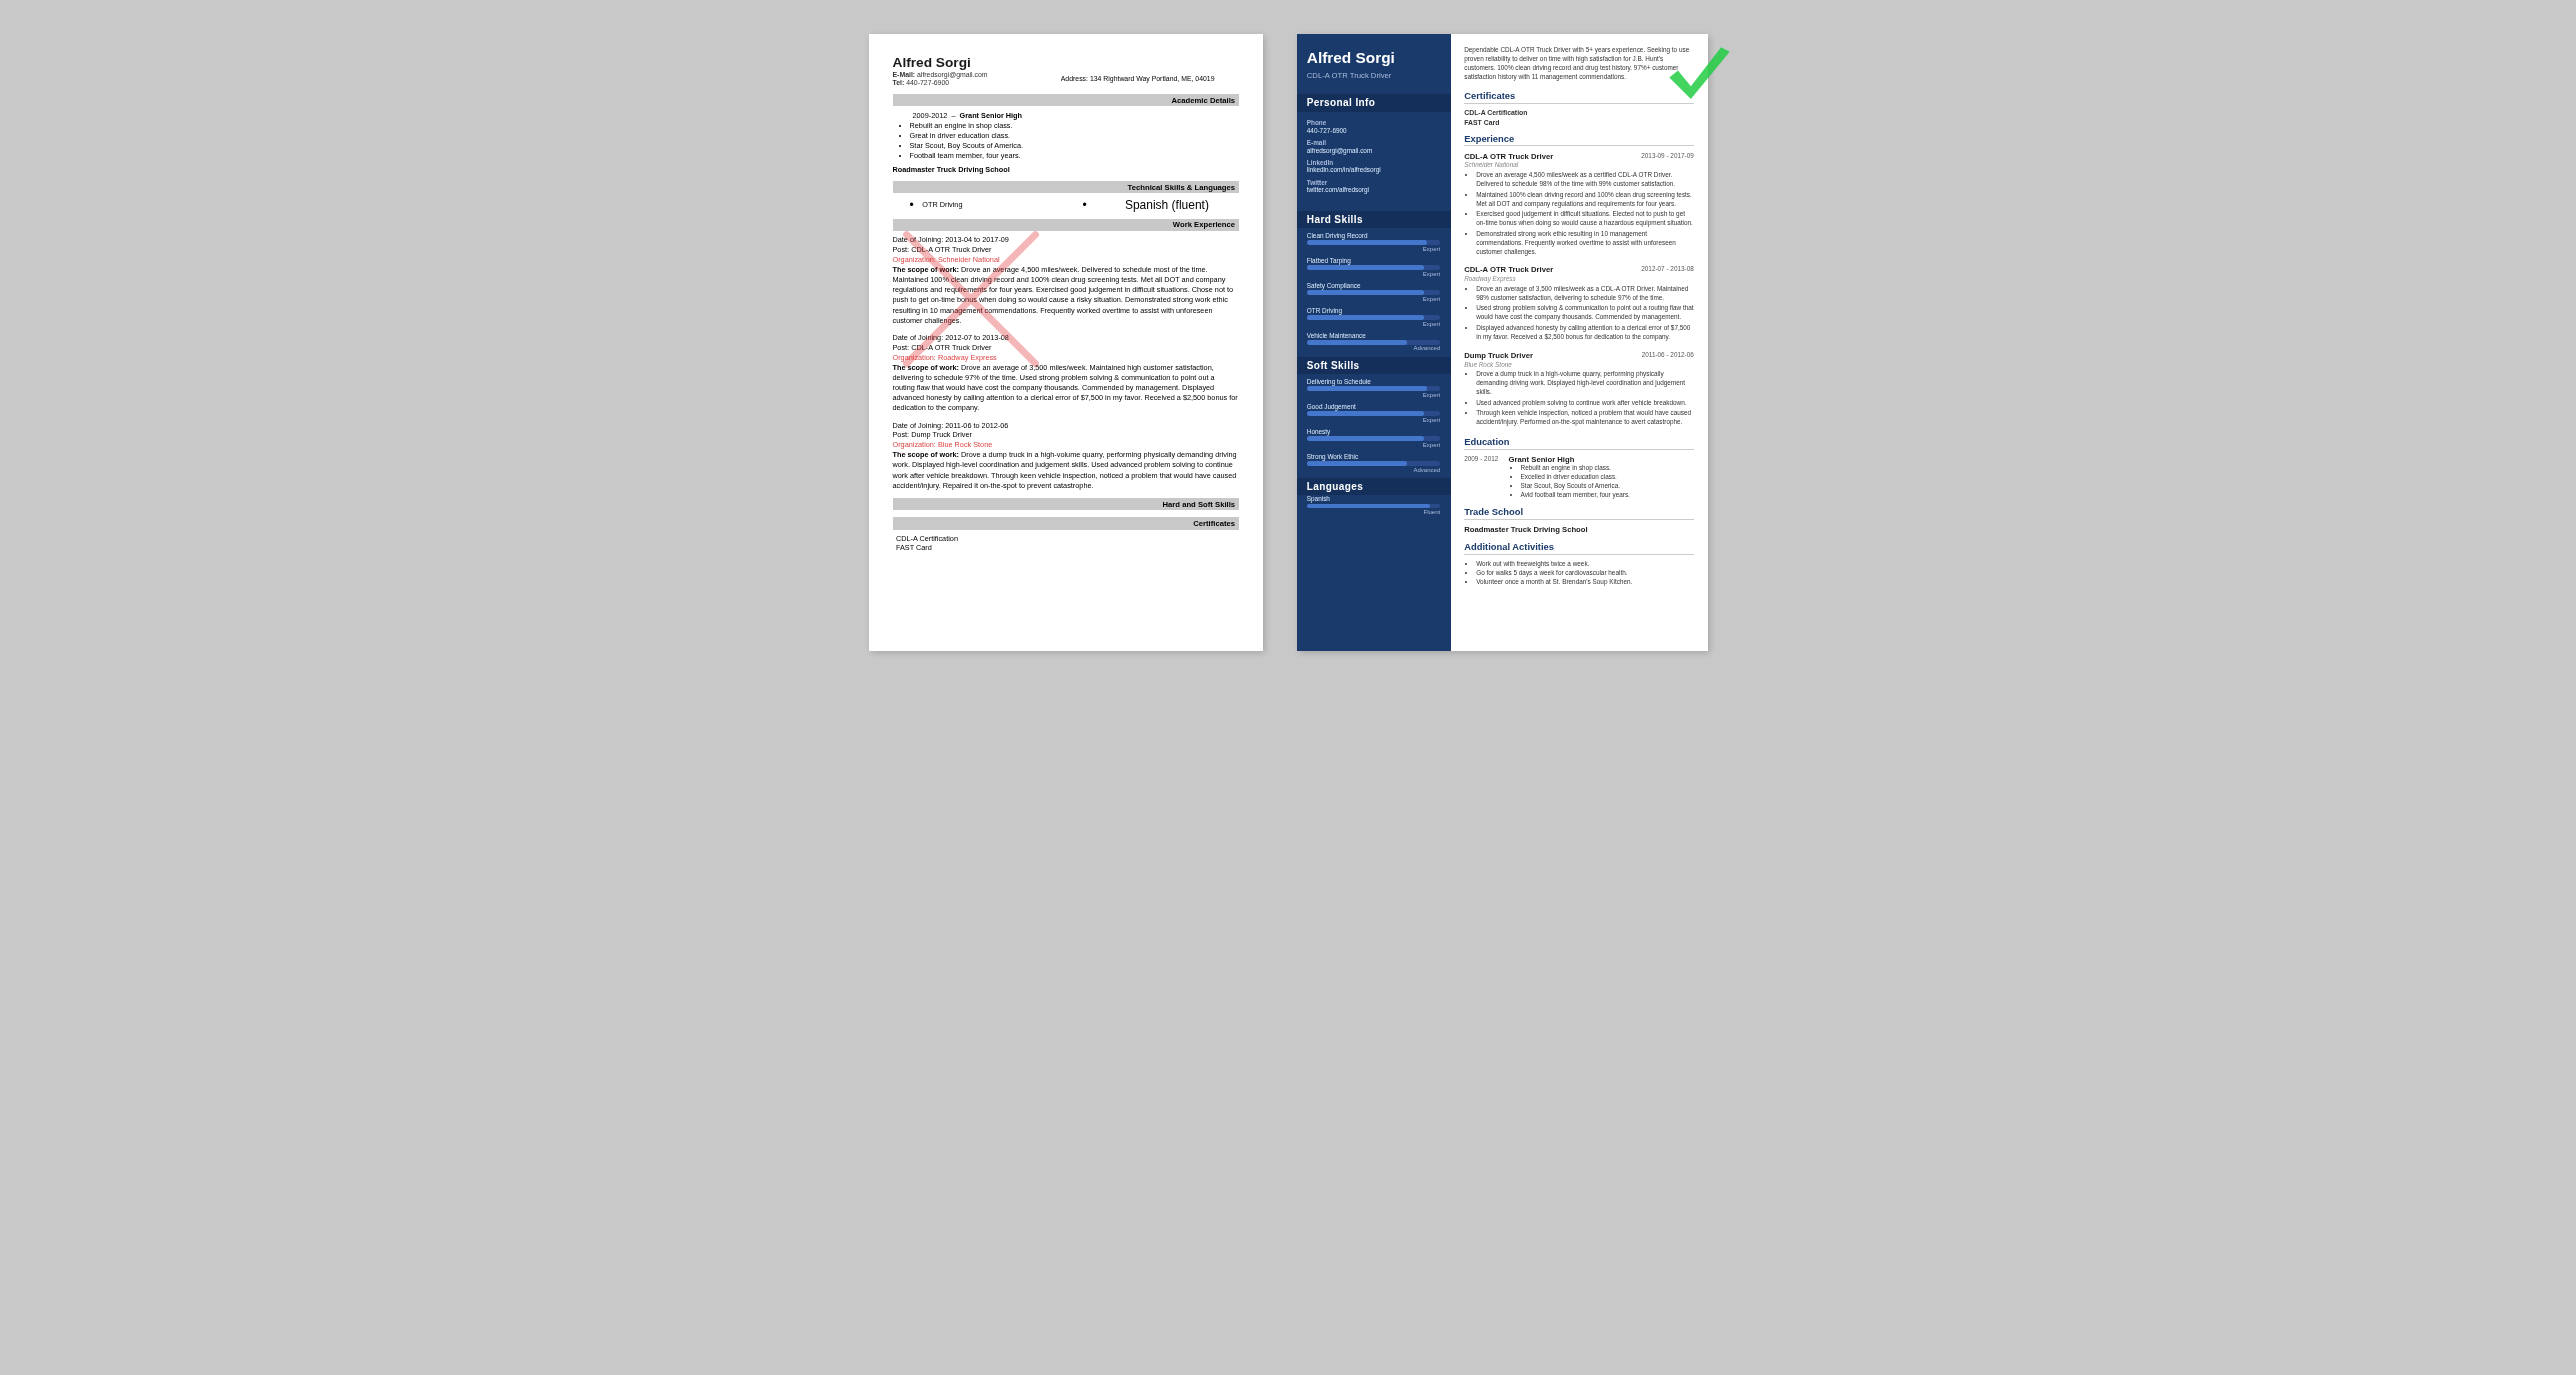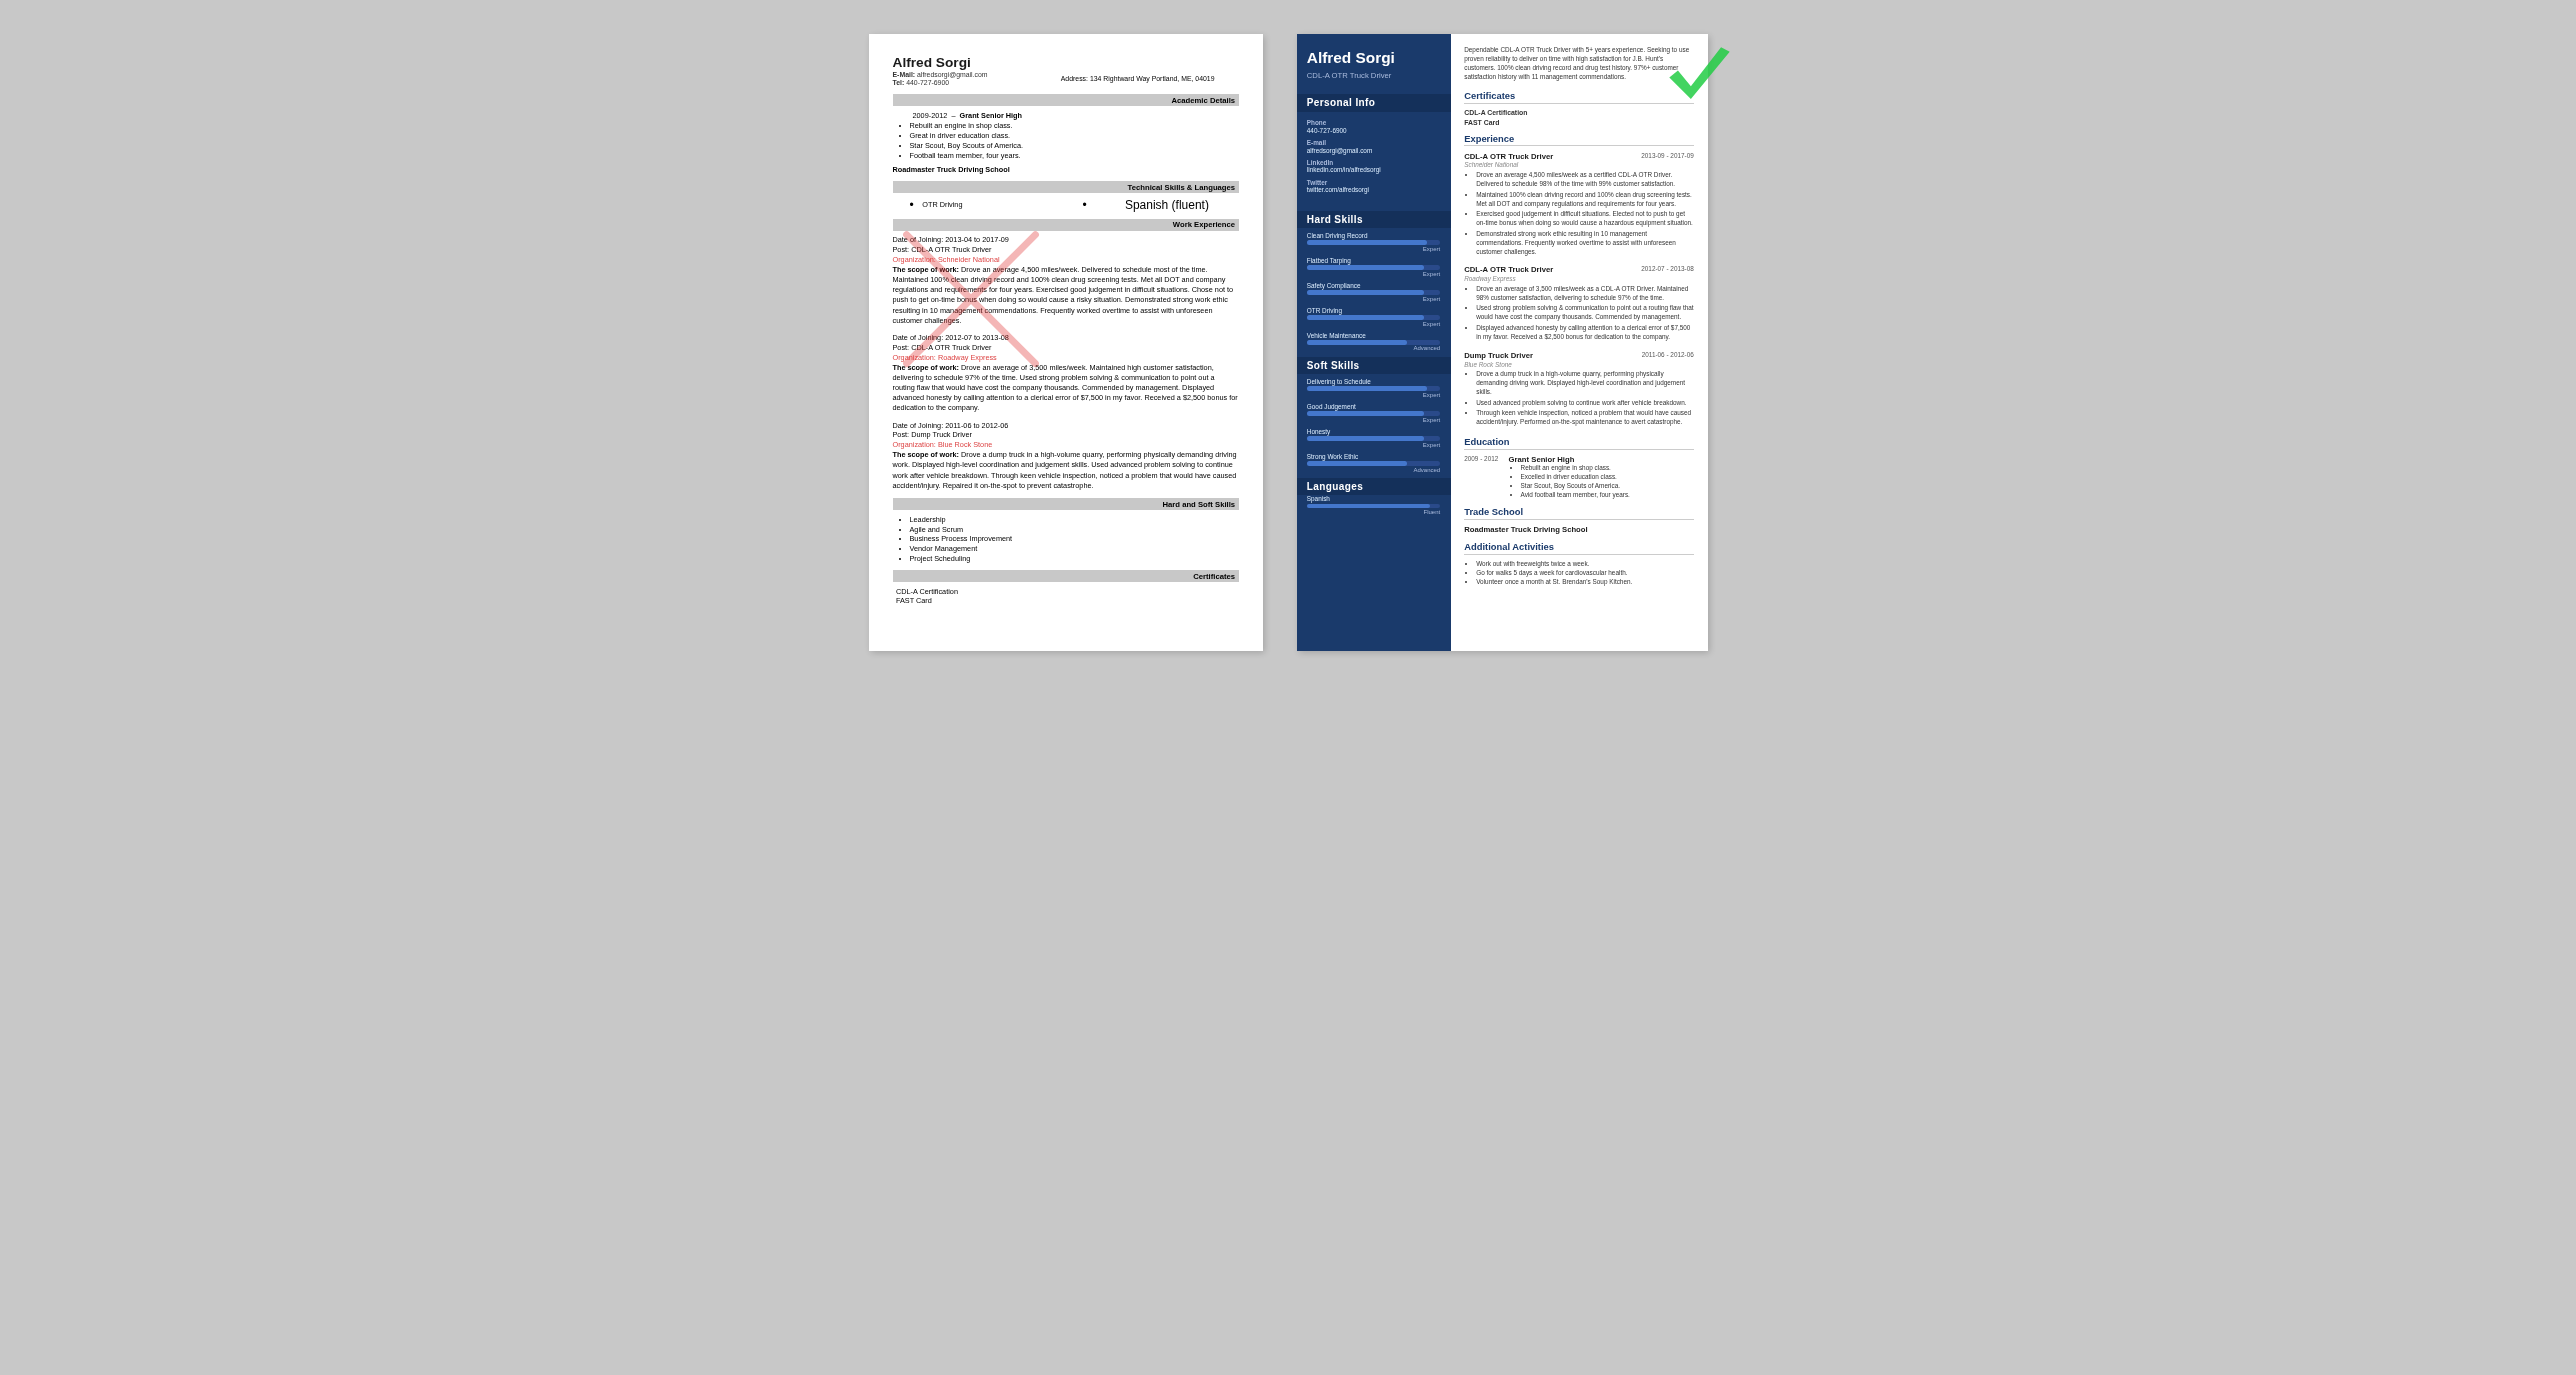--- a/index.html
+++ b/index.html
@@ -464,27 +464,20 @@
   <div class="work-entry">
     <div class="meta-line">Date of Joining: 2011-06 to 2012-06</div>
     <div class="meta-line">Post: Dump Truck Driver</div>
     <div class="meta-line org-highlight">Organization: Blue Rock Stone</div>
     <div class="scope-text">
       <span class="scope-label">The scope of work:</span><span> Drove a dump truck in a high-volume quarry, performing physically demanding driving work. Displayed high-level coordination and judgement skills. Used advanced problem solving to continue work after vehicle breakdown. Through keen vehicle inspection, noticed a problem that would have caused accident/injury. Repaired it on-the-spot to prevent catastrophe.</span>
     </div>
   </div>
 
   <div class="section-header">Hard and Soft Skills</div>
-  <ul class="hard-skills-list">
-    <li>Leadership</li>
-    <li>Agile and Scrum</li>
-    <li>Business Process Improvement</li>
-    <li>Vendor Management</li>
-    <li>Project Scheduling</li>
-  </ul>
 
   <div class="section-header">Certificates</div>
   <div class="certs-list">
     <div>CDL-A Certification</div>
     <div>FAST Card</div>
   </div>
 </div>
 
 <div class="resume-right">
 

